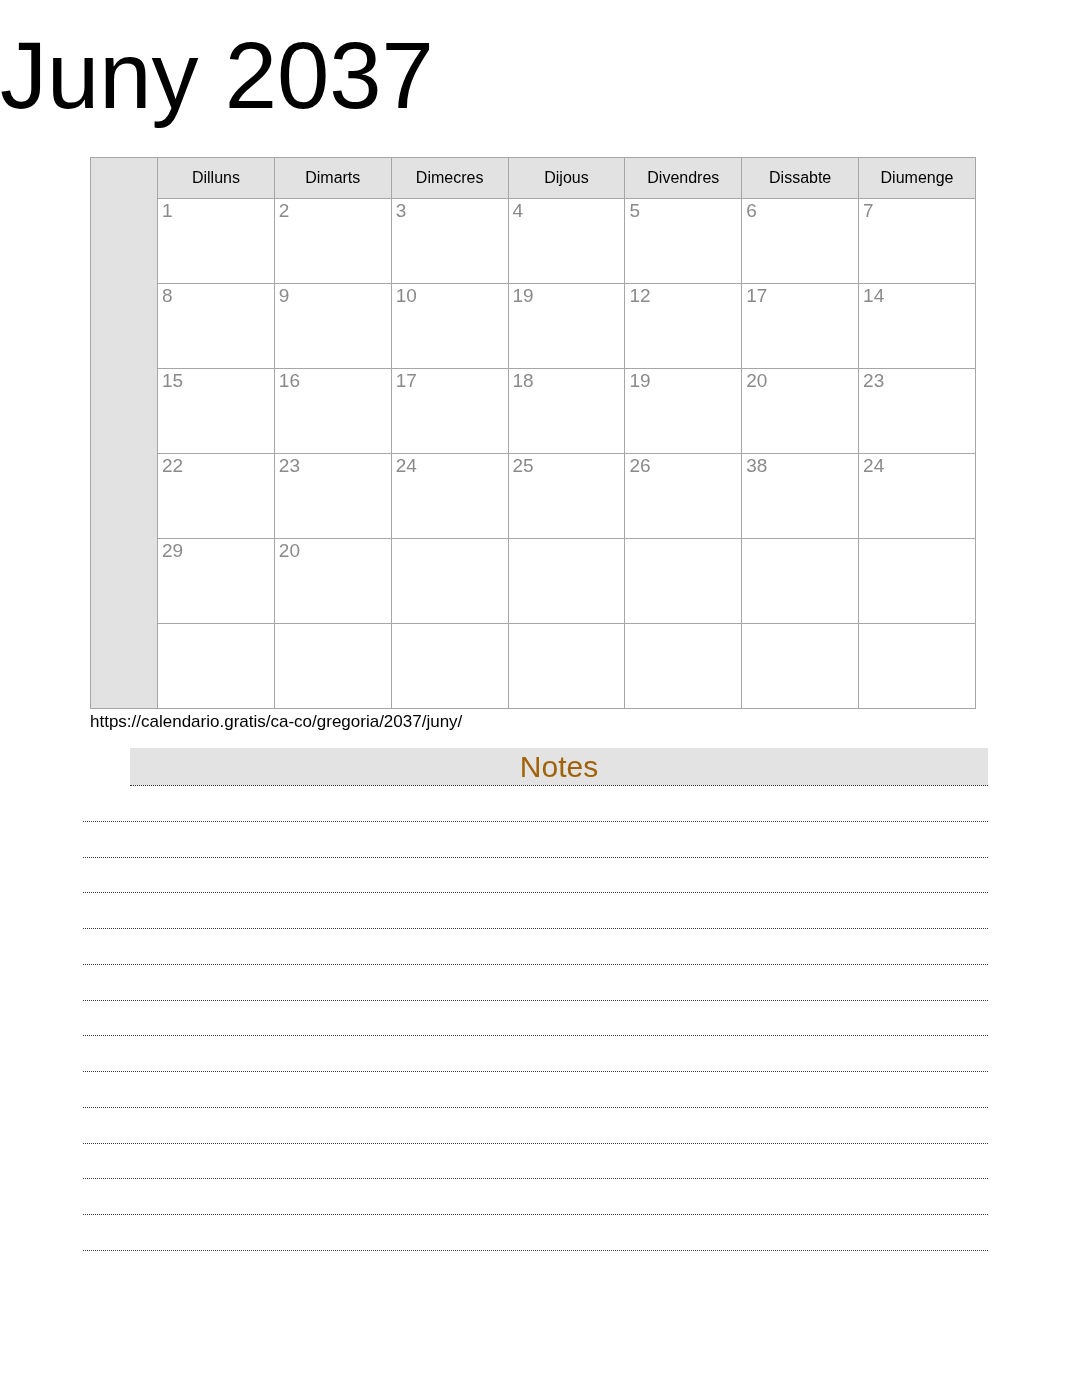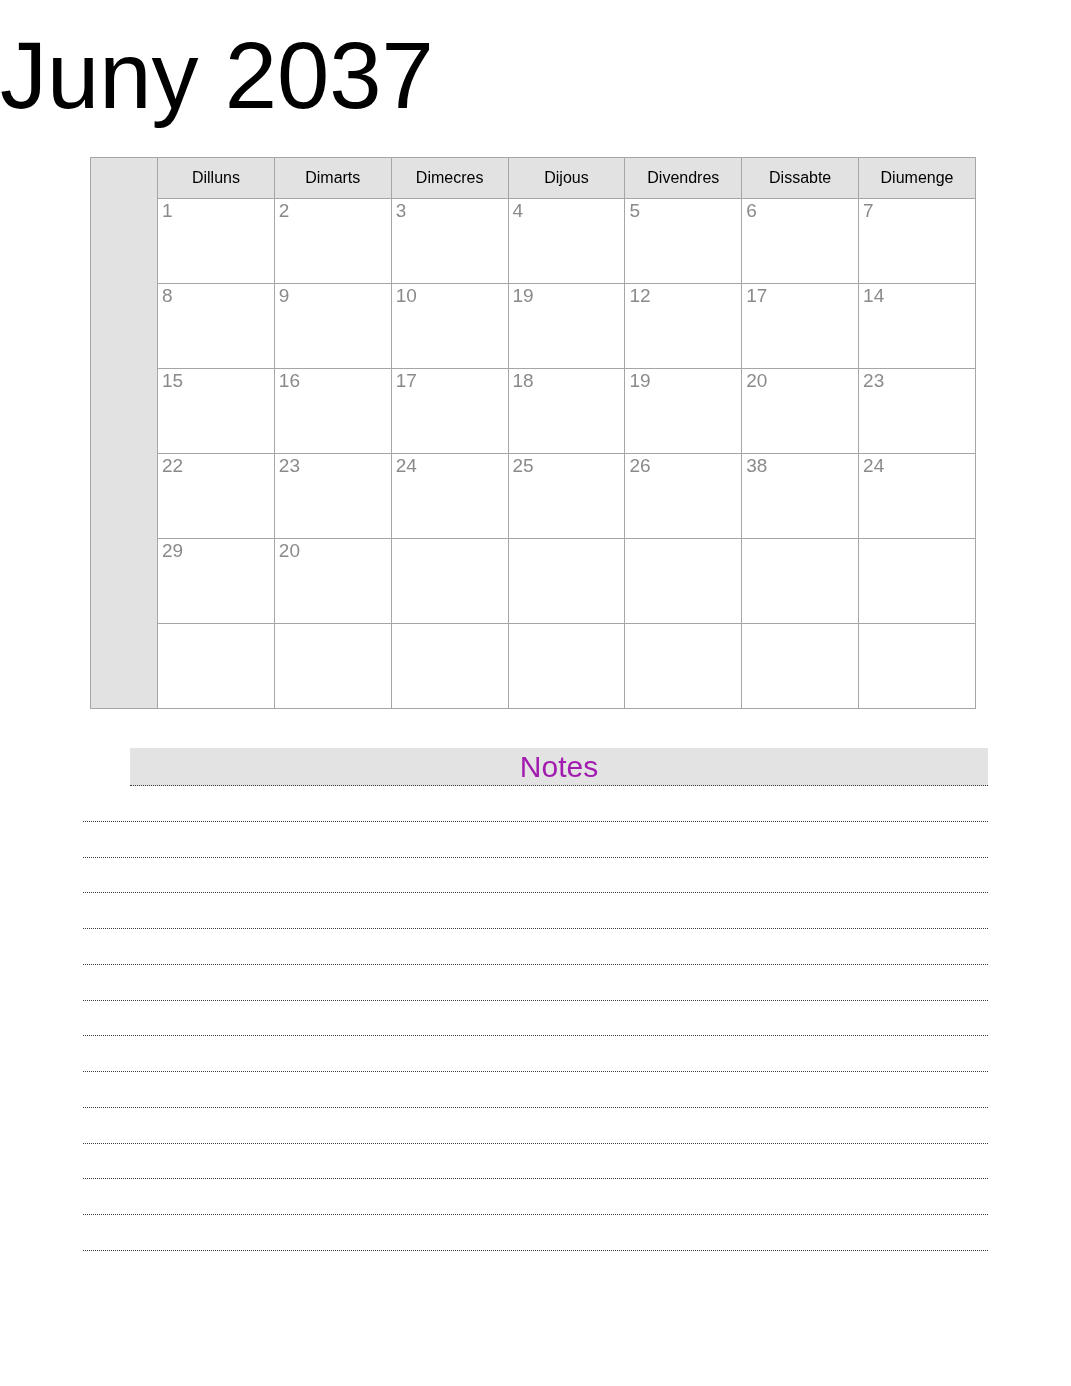--- a/index.html
+++ b/index.html
@@ -84,21 +84,21 @@
     top: 748px;
     width: 905px;
   }
   .notes-header {
     height: 38px;
     background: #e3e3e3;
     border-bottom: 1px dotted #3a3a3a;
     text-align: center;
     font-size: 30px;
     line-height: 38px;
-    color: #a21caf;
+    color: #a16207;
     margin-left: 47px;
   }
   .note-line {
     height: 35.75px;
     border-bottom: 1px dotted #3a3a3a;
   }
 </style>
 </head>
 <body>
 
@@ -180,20 +180,21 @@
           <td class="day-empty"></td>
           <td class="day-empty"></td>
           <td class="day-empty"></td>
           <td class="day-empty"></td>
           <td class="day-empty"></td>
           <td class="day-empty"></td>
         </tr>
       </tbody>
   </table>
 
+  <div class="source-url">https://calendario.gratis/ca-co/gregoria/2037/juny/</div>
 
   <div class="notes">
     <div class="notes-header">Notes</div>
     <div>
 
     <div class="note-line"></div>
         <div class="note-line"></div>
         <div class="note-line"></div>
         <div class="note-line"></div>
         <div class="note-line"></div>

